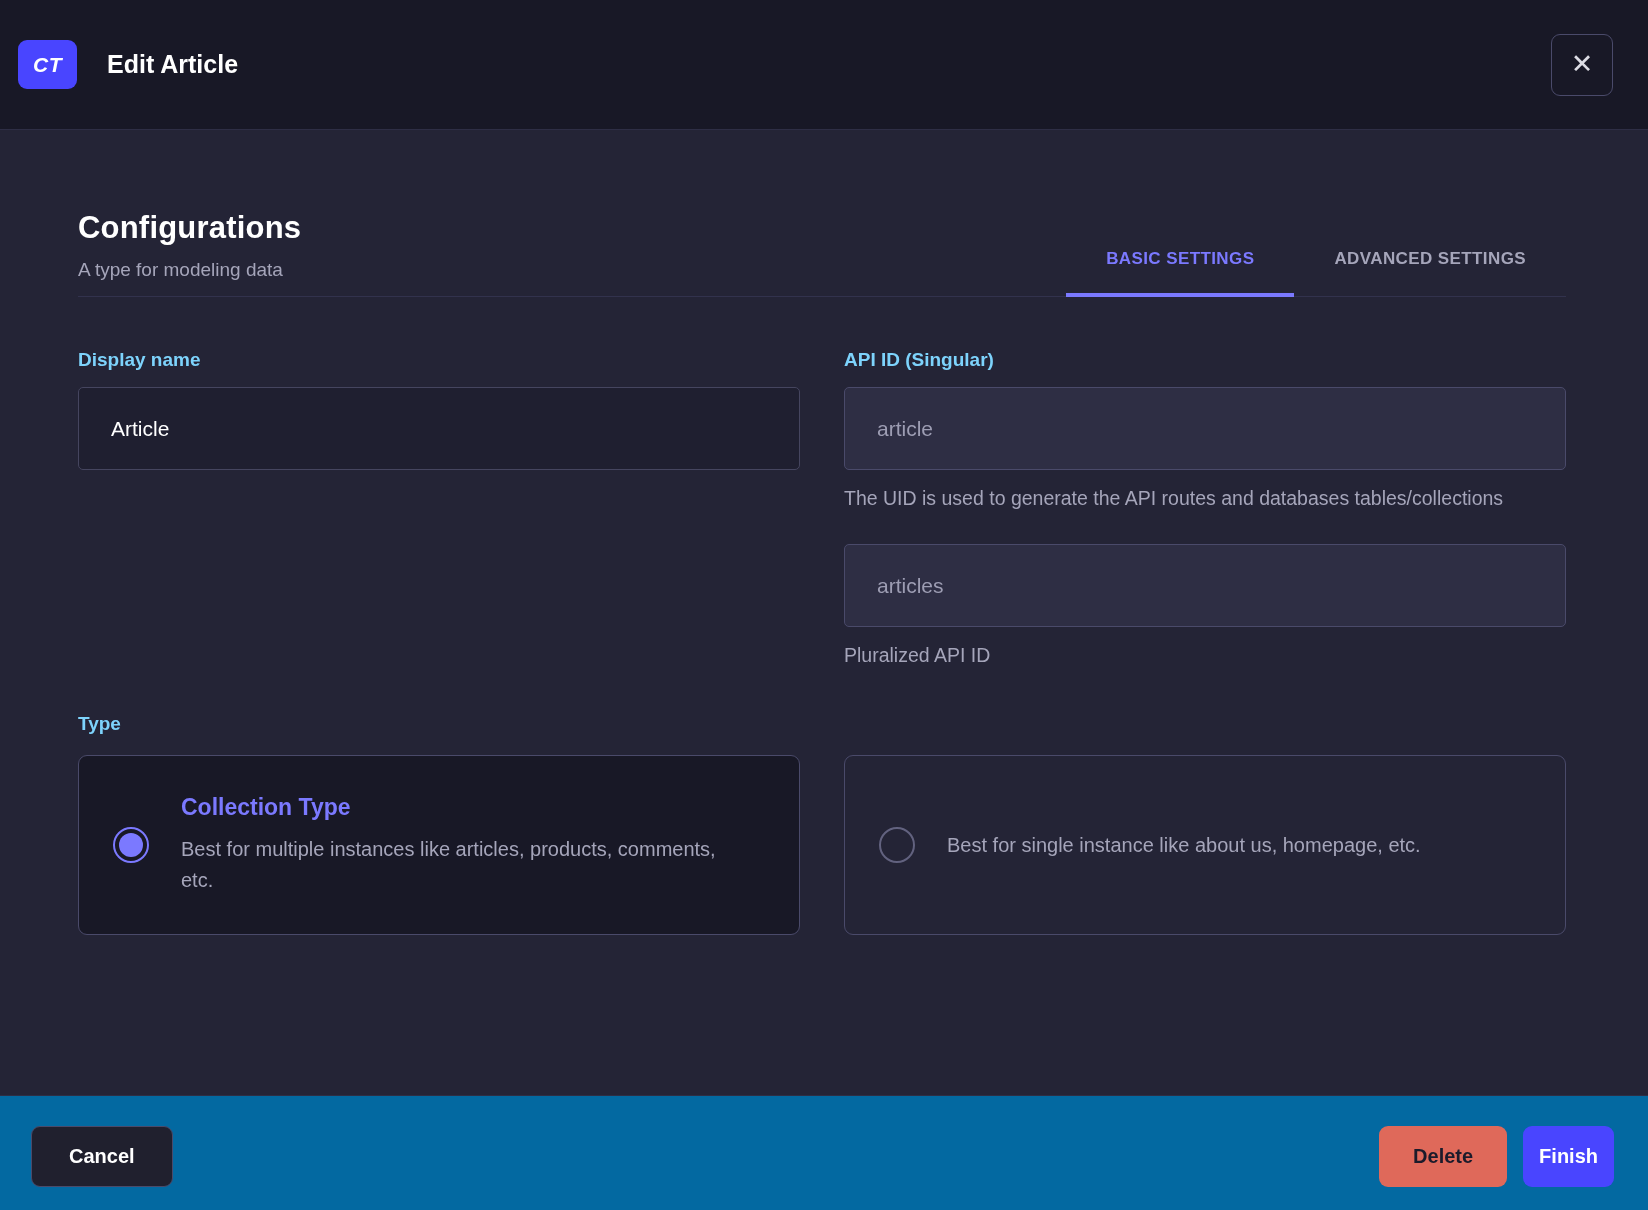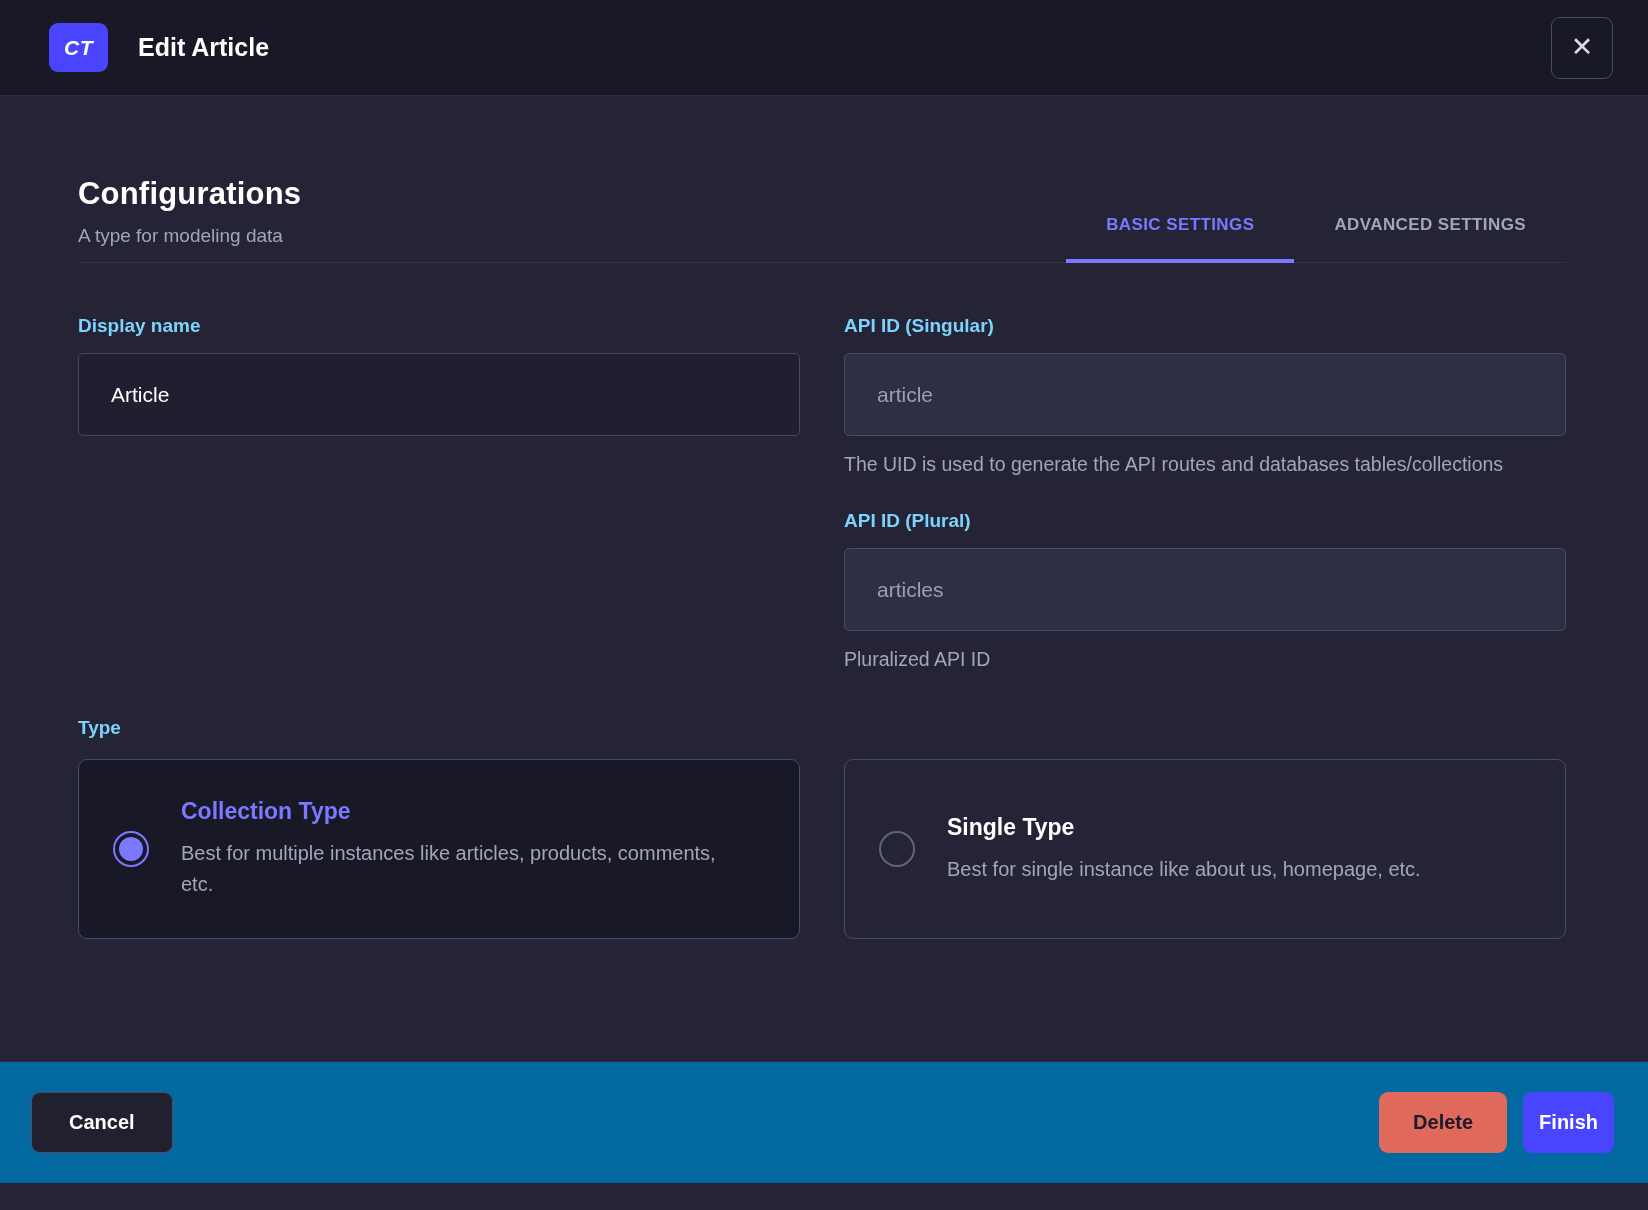--- a/index.html
+++ b/index.html
@@ -6,25 +6,25 @@
   html, body { background: #111; }
   body { font-family: "Liberation Sans", sans-serif; }
   .modal {
     position: relative;
     width: 1648px; height: 1210px;
     background: #242436;
     overflow: hidden;
   }
   
   .header {
-    height: 96px;
+    height: 130px;
     background: #181826;
     border-bottom: 1px solid #2e2e45;
     display: flex; align-items: center;
-    padding: 0 35px 0 49px;
+    padding: 0 35px 0 18px;
   }
   .ct-badge {
     width: 59px; height: 49px;
     background: #4945ff;
     border-radius: 9px;
     color: #ffffff;
     font-weight: bold; font-style: italic;
     font-size: 21px;
     display: flex; align-items: center; justify-content: center;
     letter-spacing: 0.5px;
@@ -213,21 +213,20 @@
         <input class="text-input" type="text" value="Article" style="">
       </div>
 
       <div>
         <div>
           <label class="field-label">API ID (Singular)</label>
           <input class="text-input" type="text" disabled="" placeholder="article" style="">
           <div class="field-hint">The UID is used to generate the API routes and databases tables/collections</div>
         </div>
         <div class="plural-field">
-          <label class="field-label">API ID (Plural)</label>
           <input class="text-input" type="text" disabled="" placeholder="articles" style="">
           <div class="field-hint">Pluralized API ID</div>
         </div>
       </div>
     </div>
 
     <div class="type-section">
       <label class="field-label">Type</label>
       <div class="type-cards">
 
@@ -235,21 +234,20 @@
           <span class="radio"></span>
           <div>
             <div class="card-title">Collection Type</div>
             <div class="card-desc">Best for multiple instances like articles, products, comments, etc.</div>
           </div>
         </div>
 
         <div class="type-card">
           <span class="radio"></span>
           <div>
-            <div class="card-title">Single Type</div>
             <div class="card-desc">Best for single instance like about us, homepage, etc.</div>
           </div>
         </div>
 
       </div>
     </div>
   </div>
 
   <div class="footer">
     <button class="btn btn-cancel">Cancel</button>

